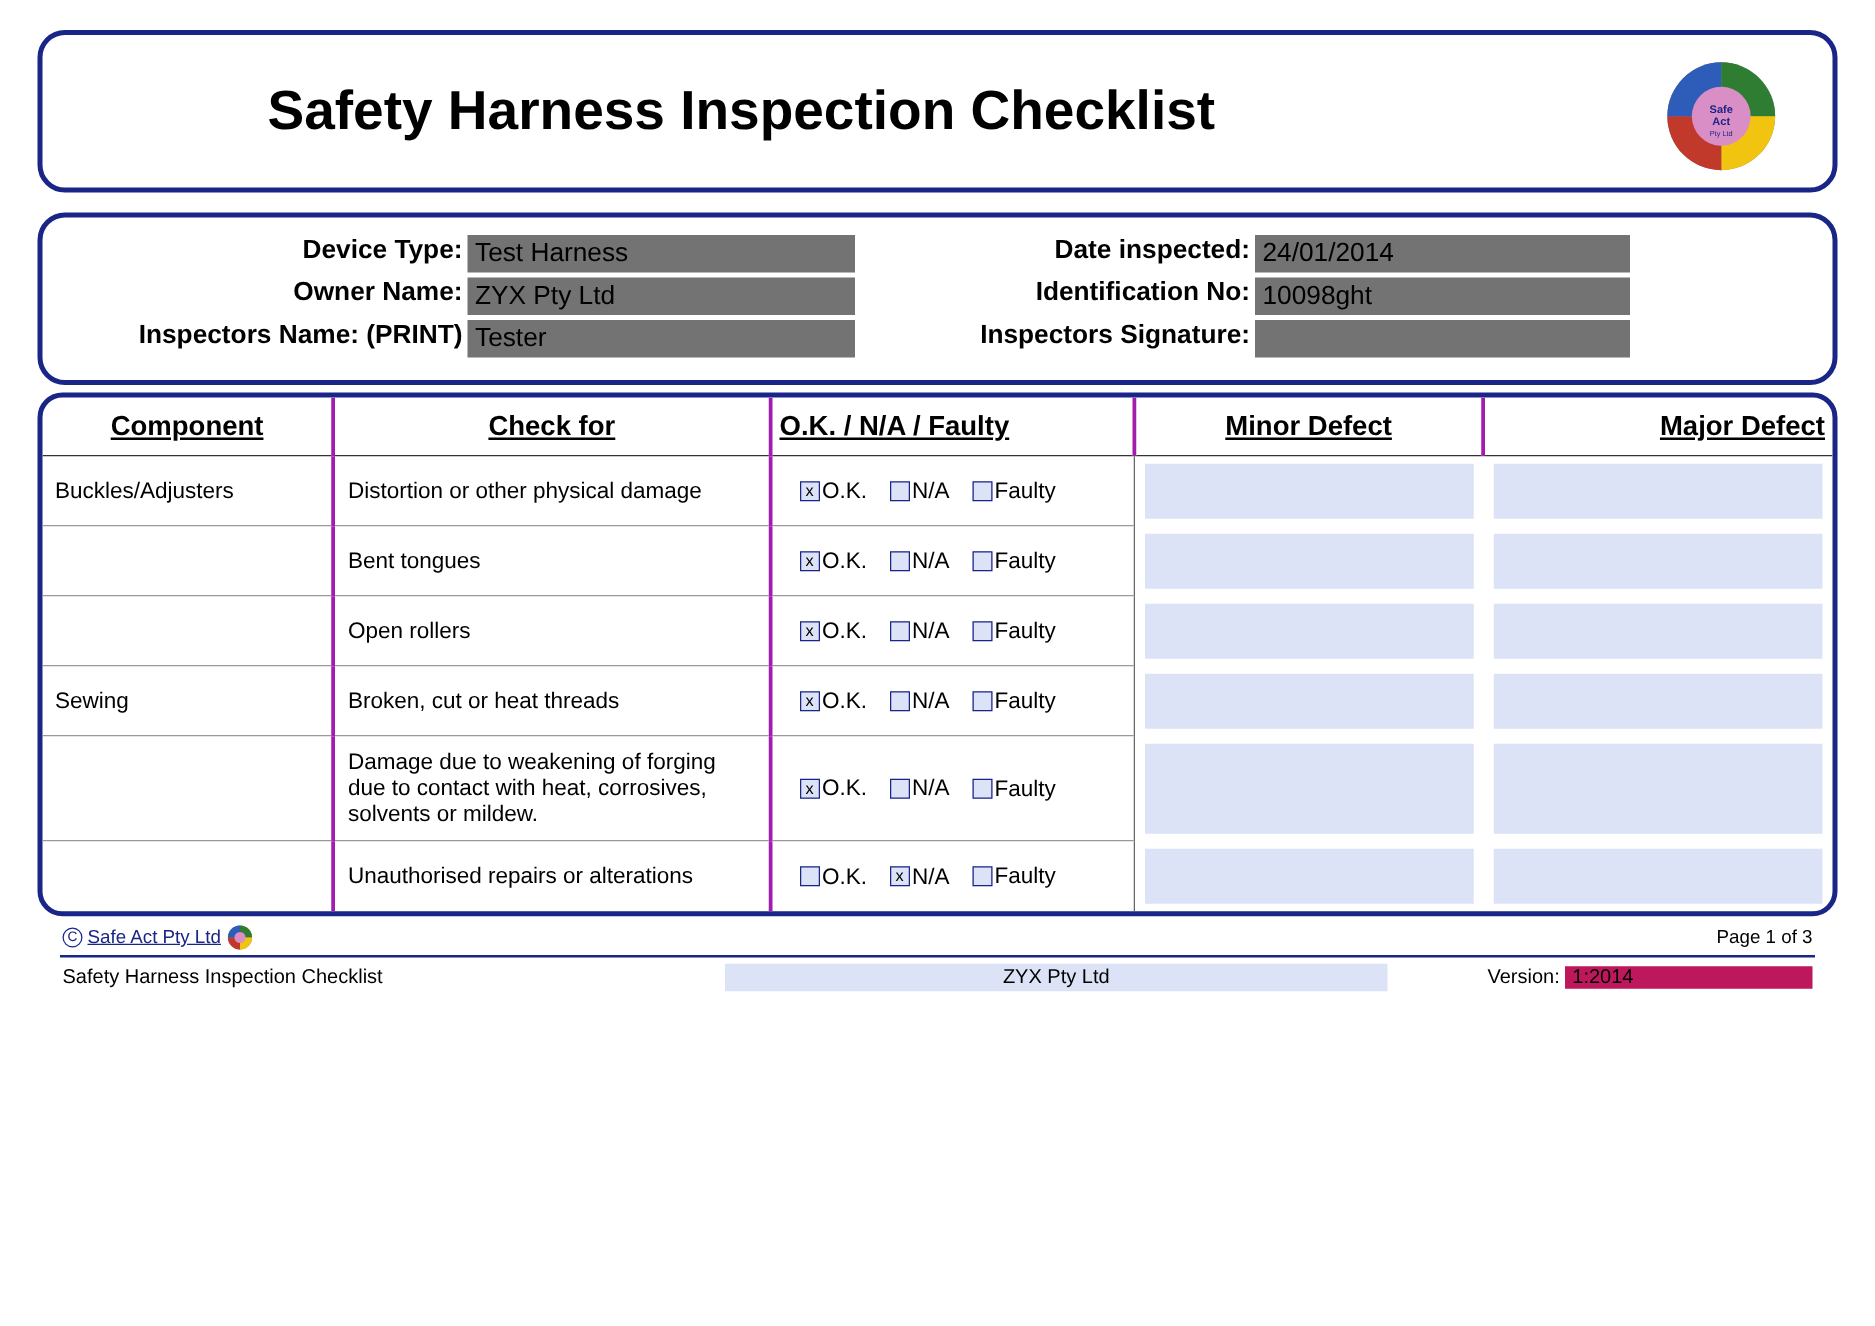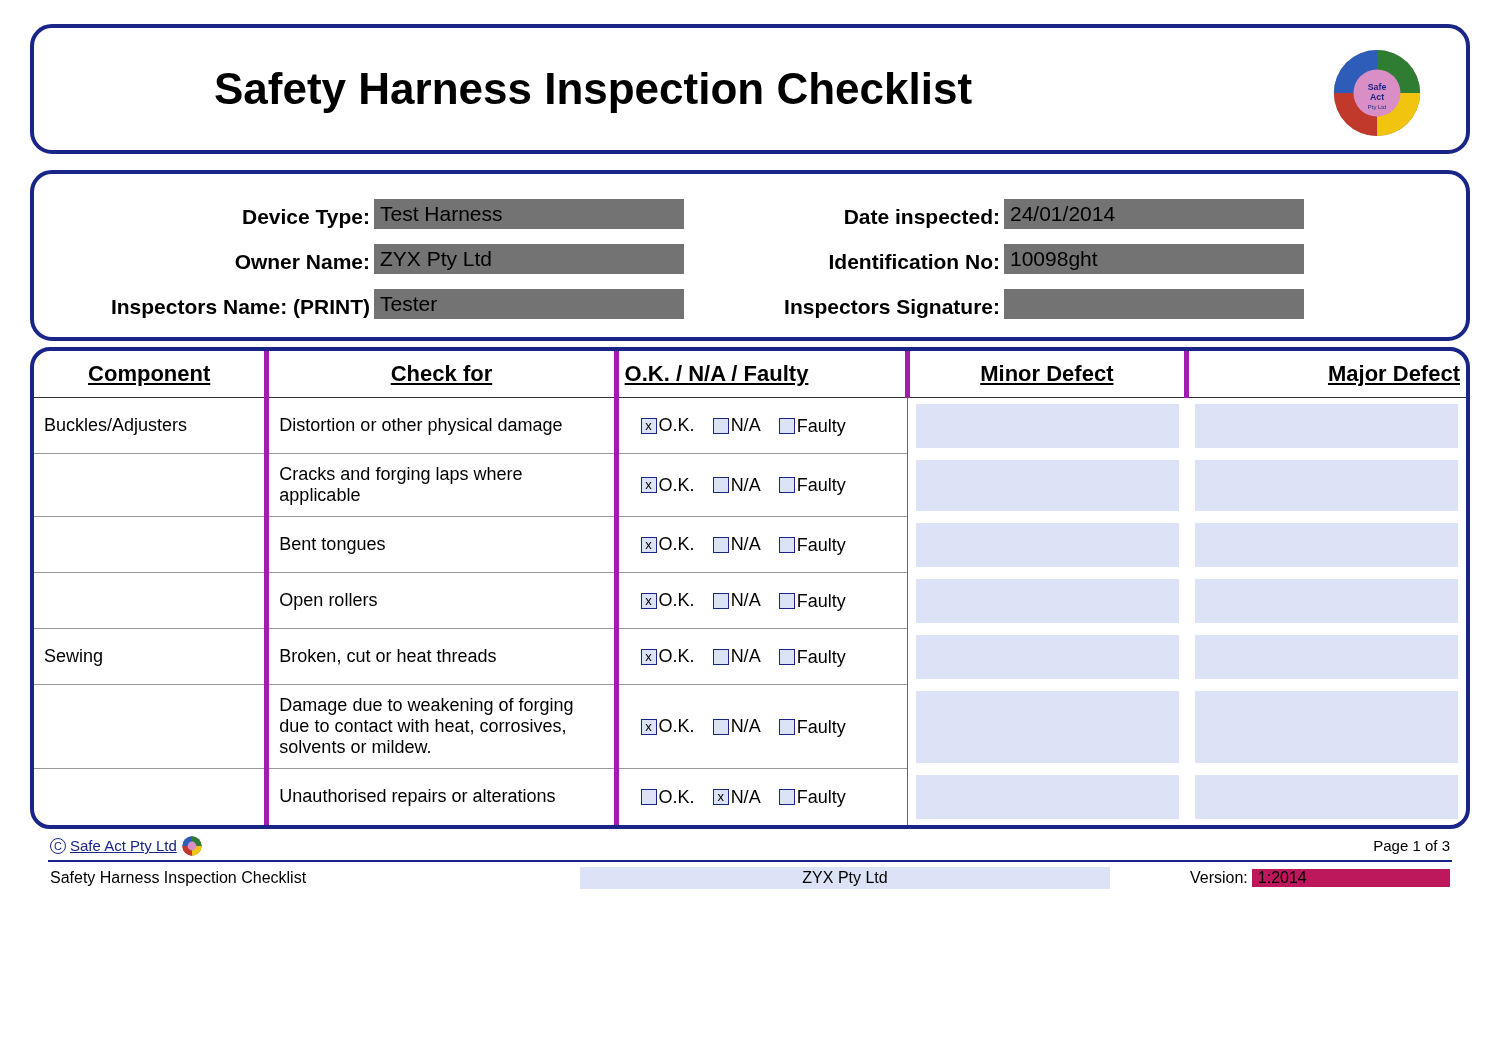--- a/index.html
+++ b/index.html
@@ -38,22 +38,21 @@
   .fields-panel {
     padding: 10px 20px 14px 20px;
     margin-bottom: 6px;
   }
   .fieldrow {
     display: flex;
     margin: 4px 0;
   }
   .fieldpair {
     display: flex;
-    align-items: flex-end;
-    margin-top: 11px;
+    align-items: flex-start;
   }
   .fieldpair.left { width: 650px; }
   .fieldpair.right { width: 700px; }
   .flabel {
     font-weight: 700;
     font-size: 21px;
     text-align: right;
     padding-right: 4px;
   }
   .flabel.left { width: 320px; }
@@ -78,21 +77,21 @@
     border-collapse: collapse;
   }
   th {
     font-size: 22px;
     font-weight: 700;
     text-decoration: underline;
     text-align: center;
     padding: 10px 6px;
     border-bottom: 1px solid #333;
   }
-  th + th, td + td { border-left: 5px solid #a21caf; }
+  th + th, td + td { border-left: 3px solid #a21caf; }
   td {
     font-size: 18px;
     padding: 10px 10px;
     vertical-align: middle;
     border-top: 1px solid #999;
     height: 56px;
   }
   .col-comp { width: 200px; }
   .col-check { width: 300px; }
   .col-status { width: 250px; text-align: left; }
@@ -236,31 +235,20 @@
           <td class="col-status status-cell"><span class="cb checked"></span><span class="slabel">O.K.</span><span class="cb"></span><span class="slabel">N/A</span><span class="cb"></span><span class="slabel" style="margin-right:0">Faulty</span></td>
           <td class="col-minor defectcell">
             <div class="defectfill"></div>
           </td>
           <td class="col-major defectcell">
             <div class="defectfill"></div>
           </td>
         </tr>
         <tr>
           <td class="col-comp"></td>
-          <td class="col-check">Cracks and forging laps where applicable</td>
-          <td class="col-status status-cell"><span class="cb checked"></span><span class="slabel">O.K.</span><span class="cb"></span><span class="slabel">N/A</span><span class="cb"></span><span class="slabel" style="margin-right:0">Faulty</span></td>
-          <td class="col-minor defectcell">
-            <div class="defectfill"></div>
-          </td>
-          <td class="col-major defectcell">
-            <div class="defectfill"></div>
-          </td>
-        </tr>
-        <tr>
-          <td class="col-comp"></td>
           <td class="col-check">Bent tongues</td>
           <td class="col-status status-cell"><span class="cb checked"></span><span class="slabel">O.K.</span><span class="cb"></span><span class="slabel">N/A</span><span class="cb"></span><span class="slabel" style="margin-right:0">Faulty</span></td>
           <td class="col-minor defectcell">
             <div class="defectfill"></div>
           </td>
           <td class="col-major defectcell">
             <div class="defectfill"></div>
           </td>
         </tr>
         <tr>

